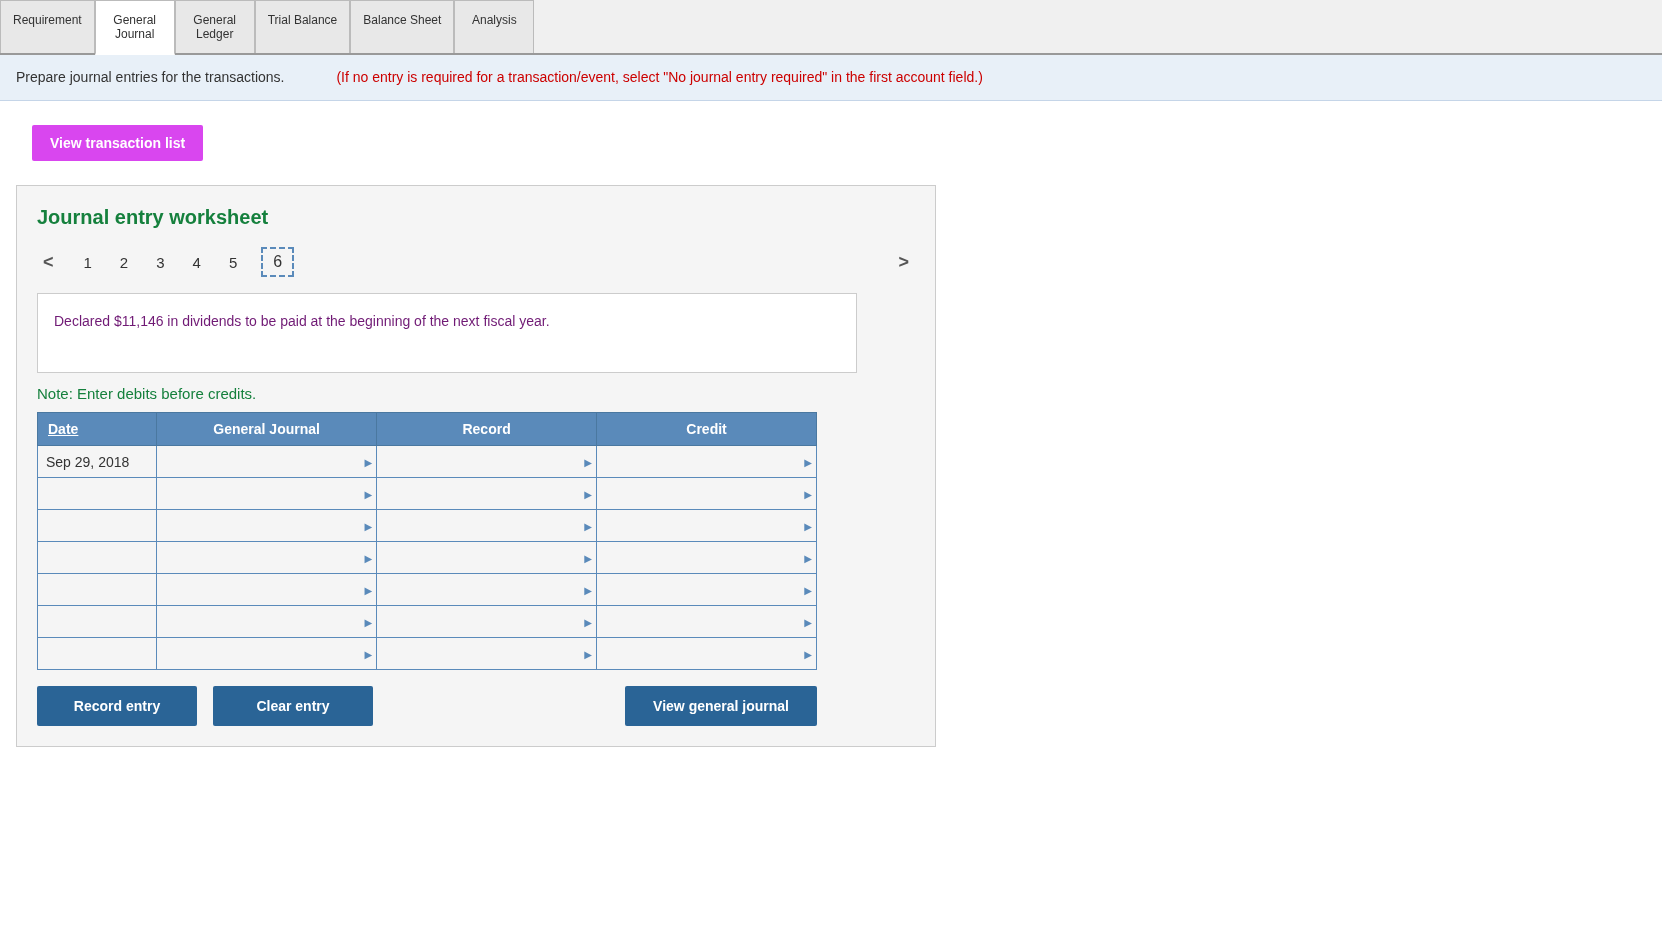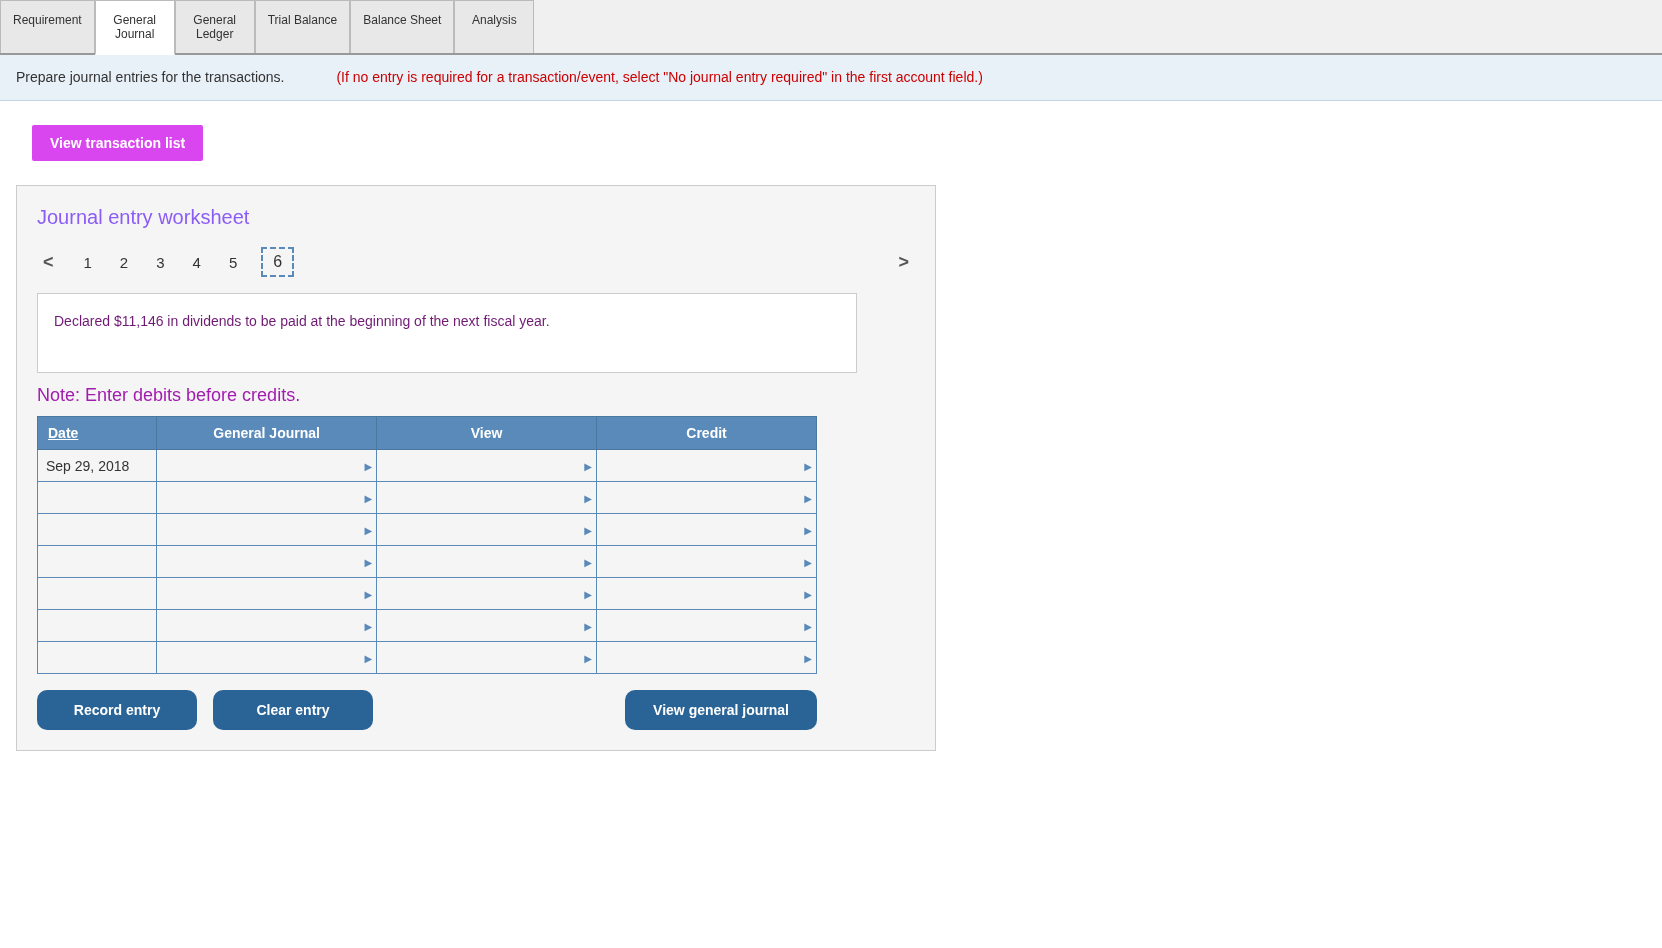--- a/index.html
+++ b/index.html
@@ -67,23 +67,23 @@
     .worksheet-container {
       margin: 8px 16px 16px 16px;
       background: #f5f5f5;
       border: 1px solid #ccc;
       padding: 20px;
       max-width: 920px;
     }
 
     .worksheet-title {
       font-size: 20px;
-      font-weight: normal;
+      font-weight: bold;
       margin-bottom: 18px;
-      color: #8b5cf6;
+      color: #15803d;
     }
 
     
     .nav-row {
       display: flex;
       align-items: center;
       gap: 20px;
       margin-bottom: 16px;
     }
     .nav-arrow {
@@ -115,22 +115,22 @@
       margin-bottom: 12px;
       font-size: 14px;
       line-height: 1.6;
       color: #701a75;
       min-height: 80px;
       max-width: 820px;
     }
 
     
     .note-text {
-      color: #a21caf;
-      font-size: 18px;
+      color: #15803d;
+      font-size: 15px;
       margin-bottom: 10px;
     }
 
     
     .journal-table {
       width: 100%;
       max-width: 780px;
       border-collapse: collapse;
       border: 1px solid #5a8aba;
     }
@@ -203,21 +203,21 @@
       max-width: 780px;
     }
     .btn-action {
       background: #2a6496;
       color: #fff;
       border: none;
       padding: 12px 28px;
       font-size: 14px;
       font-weight: bold;
       cursor: pointer;
-      border-radius: 10px;
+      border-radius: 2px;
       min-width: 160px;
     }
     .btn-action.right {
       margin-left: auto;
     }
   </style>
 </head>
 <body>
 
 <div class="tabs">
@@ -266,21 +266,21 @@
 
   <div class="transaction-desc">Declared $11,146 in dividends to be paid at the beginning of the next fiscal year.</div>
 
   <div class="note-text">Note: Enter debits before credits.</div>
 
   <table class="journal-table">
     <thead>
       <tr>
         <th class="left">Date</th>
         <th>General Journal</th>
-        <th>View</th>
+        <th>Record</th>
         <th>Credit</th>
       </tr>
     </thead>
     <tbody>
       <tr>
         <td class="date-cell">
           <span>Sep 29, 2018</span>
         </td>
         <td class="journal-cell">
           <input class="cell-input" type="text" style="">

